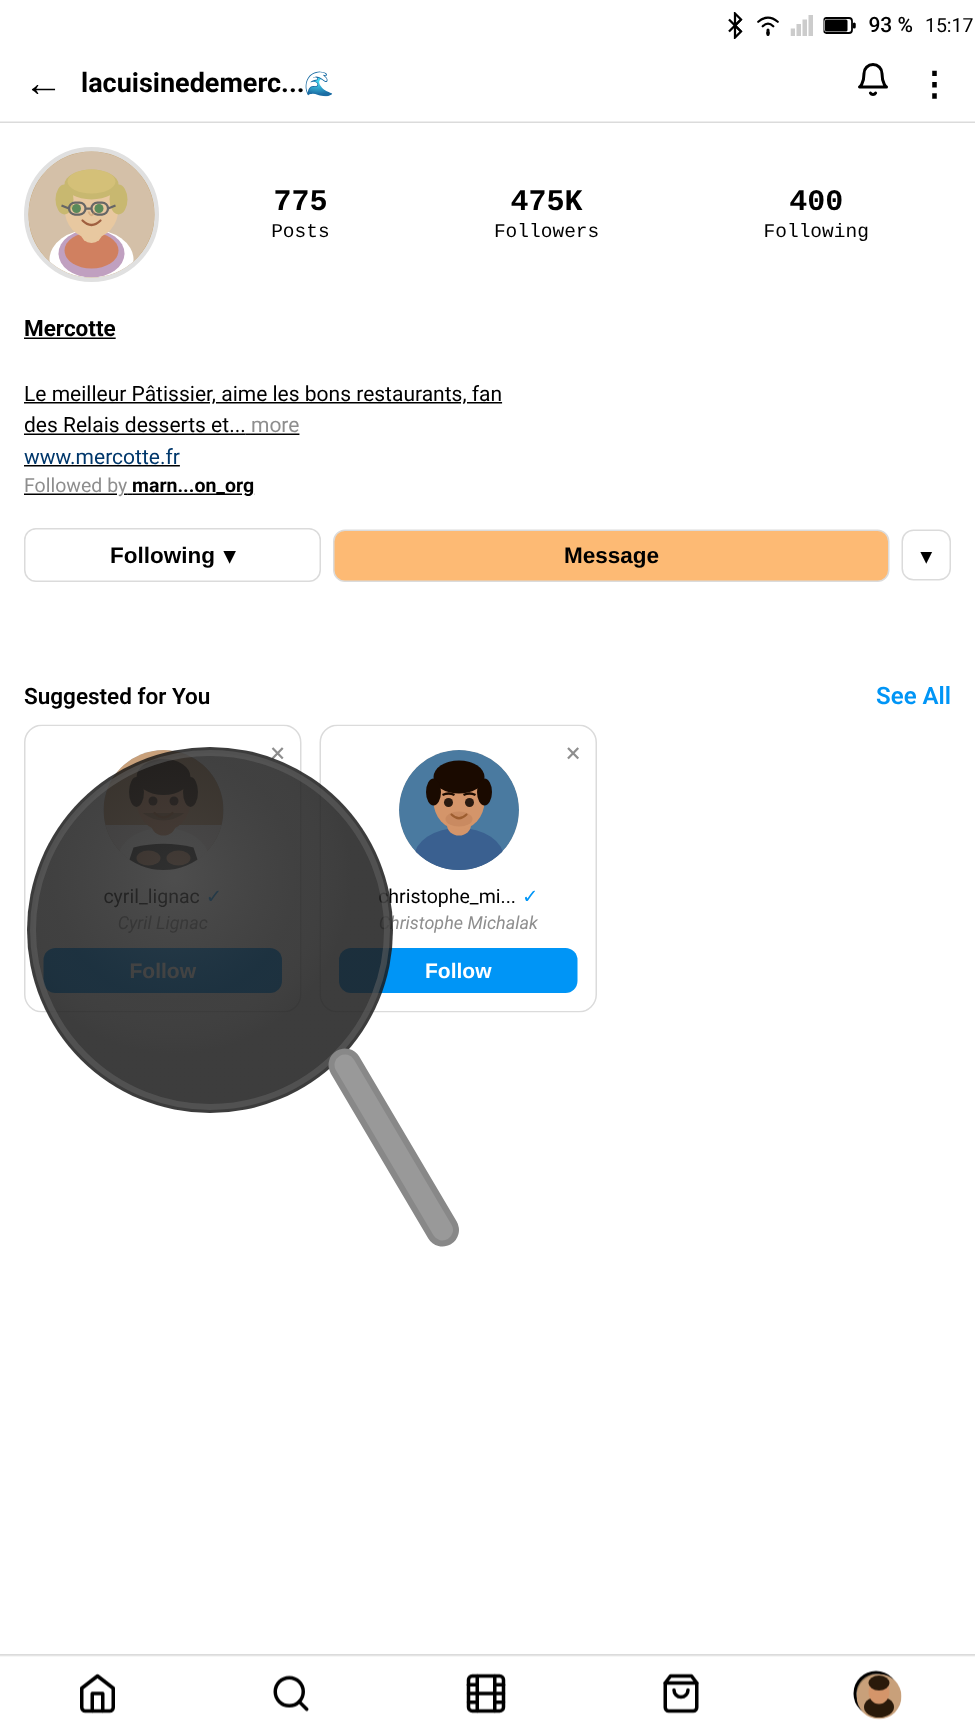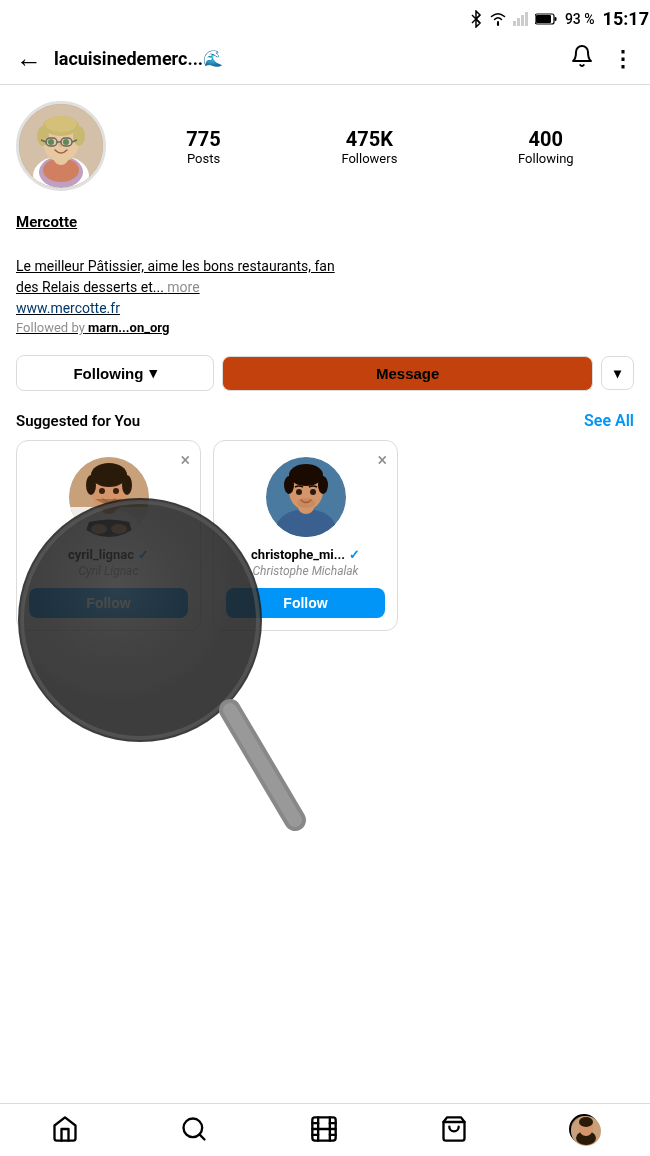--- a/index.html
+++ b/index.html
@@ -96,20 +96,21 @@
     .stats-row {
       display: flex;
       flex: 1;
       justify-content: space-around;
       text-align: center;
     }
     .stat-item {
       display: flex;
       flex-direction: column;
       align-items: center;
+      font-family: Liberation Mono, monospace;
     }
     .stat-number {
       font-size: 20px;
       font-weight: 700;
       color: #000;
     }
     .stat-label {
       font-size: 13px;
       color: #000;
     }
@@ -164,21 +165,21 @@
       font-weight: 600;
       display: flex;
       align-items: center;
       justify-content: center;
       gap: 6px;
       cursor: pointer;
     }
     .btn-message {
       flex: 2;
       border: 1px solid #dbdbdb;
-      background: #c2410c;
+      background: #fdba74;
       border-radius: 8px;
       padding: 8px 12px;
       font-size: 15px;
       font-weight: 600;
       display: flex;
       align-items: center;
       justify-content: center;
       cursor: pointer;
     }
     .btn-chevron {
@@ -193,20 +194,21 @@
       justify-content: center;
       cursor: pointer;
     }
 
     
     .suggested-header {
       display: flex;
       justify-content: space-between;
       align-items: center;
       padding: 8px 16px 10px;
+      margin-top: 46px;
     }
     .suggested-title {
       font-size: 15px;
       font-weight: 600;
       color: #000;
     }
     .see-all-btn {
       font-size: 16px;
       font-weight: 600;
       color: #0095f6;
@@ -243,21 +245,21 @@
     .card-avatar {
       width: 80px;
       height: 80px;
       border-radius: 50%;
       overflow: hidden;
       margin-bottom: 10px;
       background: #c0c0c0;
     }
     .card-username {
       font-size: 13px;
-      font-weight: 700;
+      font-weight: 400;
       display: flex;
       align-items: center;
       gap: 4px;
       margin-bottom: 2px;
     }
     .card-verified {
       color: #0095f6;
       font-size: 13px;
     }
     .card-name {
@@ -355,21 +357,21 @@
         <rect x="12" y="0" width="3" height="14" fill="#ccc"></rect>
       </svg>
 
       <svg width="22" height="12" viewBox="0 0 22 12">
         <rect x="0" y="1" width="19" height="10" rx="2" ry="2" stroke="#000" stroke-width="1.2" fill="none"></rect>
         <rect x="1" y="2" width="15" height="8" rx="1" fill="#000"></rect>
         <rect x="19.5" y="4" width="2" height="4" rx="1" fill="#000"></rect>
       </svg>
     </div>
     <span>93 %</span>
-    <span style="font-weight:700;font-size:18px;">15:17</span>
+    <span style="font-weight:400;font-size:13px;">15:17</span>
   </div>
 
   <div class="top-nav">
     <span class="back-btn">←</span>
     <div class="username-title">
       <span>lacuisinedemerc...</span>
       <span class="verified">🌊</span>
     </div>
     <div class="nav-icons">
       <span class="bell-icon">

